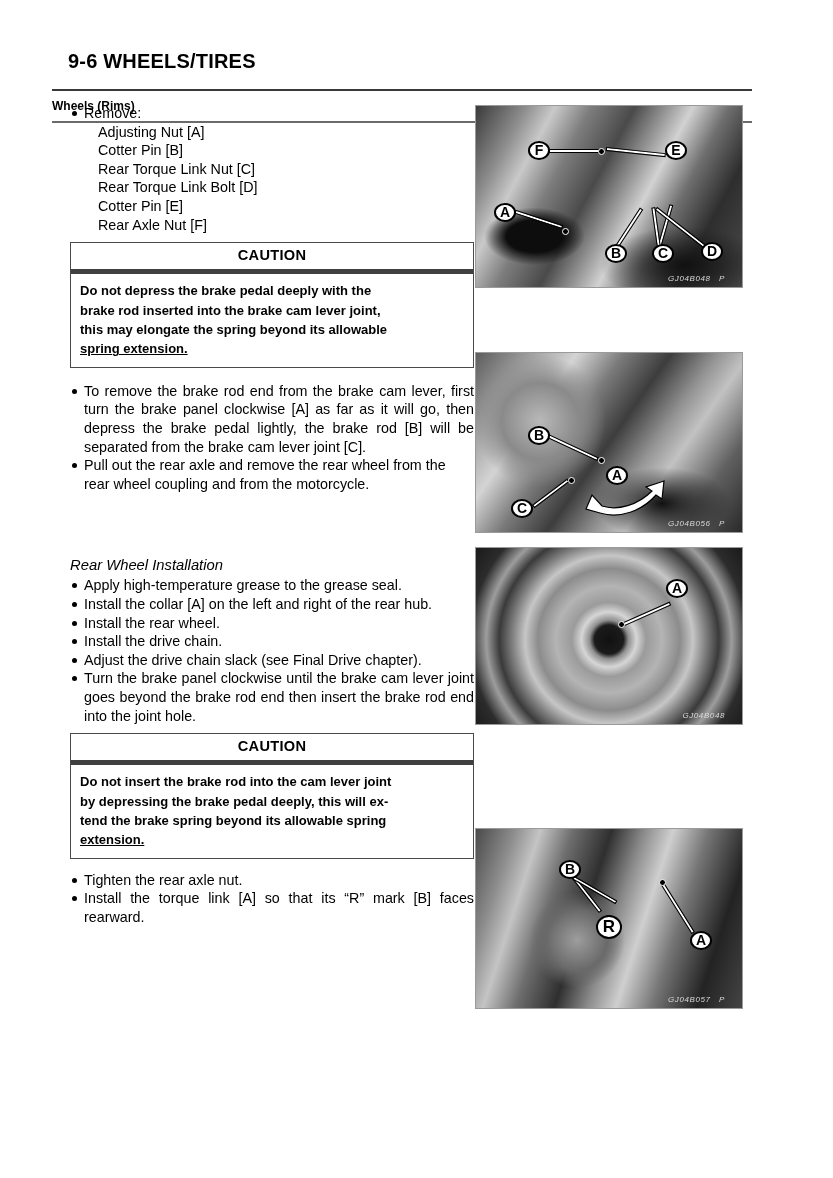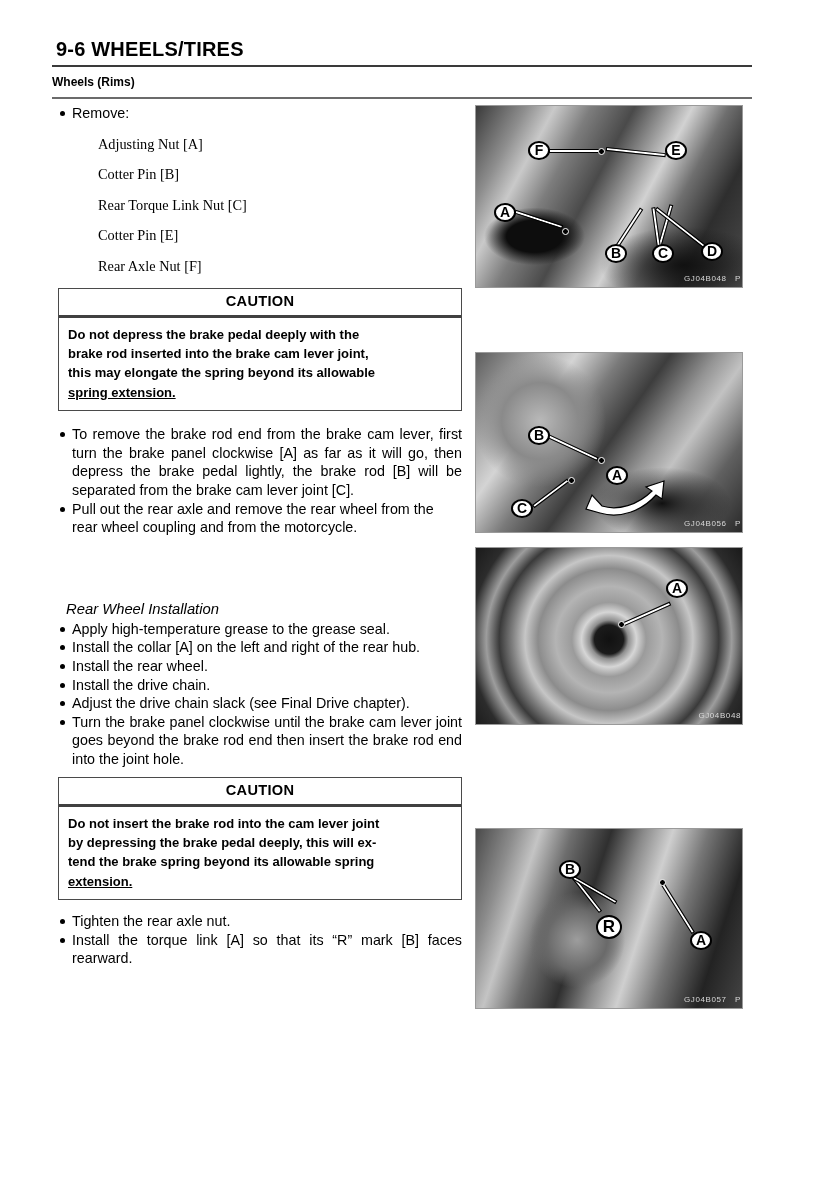--- a/index.html
+++ b/index.html
@@ -24,21 +24,21 @@
     position: absolute;
     left: 52px;
     top: 33px;
     width: 700px;
   }
   .page-title {
     font-size: 20px;
     font-weight: bold;
     letter-spacing: 0.2px;
     line-height: 24px;
-    margin: 4px;
+    margin: 16px;
     white-space: pre;
   }
   .rule-thick {
     width: 700px;
     height: 2px;
     background: #3a3a3a;
     margin-top: 3px;
   }
   .rule-thin {
     width: 700px;
@@ -49,21 +49,21 @@
     font-size: 12px;
     font-weight: bold;
     line-height: 22px;
     margin: 4px 0 4px 0;
     white-space: pre;
   }
 
   
   .text-col {
     position: absolute;
-    left: 58px;
+    left: 70px;
     top: 104px;
     width: 404px;
     font-size: 14.3px;
     line-height: 18.6px;
   }
 
   .bullet-line {
     position: relative;
     padding-left: 14px;
     margin: 0;
@@ -77,30 +77,29 @@
     height: 5px;
     border-radius: 50%;
     background: #000;
   }
   .bullet-just {
     text-align: justify;
     text-justify: inter-word;
   }
   .sub-item {
     padding-left: 28px;
-    margin: 12px;
-    white-space: pre;
-    font-family: Liberation Serif, serif;
+    margin: 0;
+    white-space: pre;
   }
 
   .sec-head-italic {
     font-style: italic;
     font-size: 14.8px;
     line-height: 20px;
-    margin: 0 0 1px 8px;
+    margin: 0 0 1px 0;
   }
   .torque-line {
     font-weight: bold;
     font-size: 13.6px;
     line-height: 20px;
     padding-left: 14px;
     margin: 2px 0 2px 0;
     white-space: pre;
   }
 
@@ -110,21 +109,21 @@
     margin: 8px 0 0 0;
     background: #fff;
     box-sizing: border-box;
   }
   .caution-head {
     text-align: center;
     font-weight: bold;
     font-size: 14.6px;
     line-height: 19px;
     padding: 3px 0 4px 0;
-    border-bottom: 3px solid #404040;
+    border-bottom: 5px solid #404040;
     letter-spacing: 0.3px;
   }
   .caution-body {
     font-weight: bold;
     font-size: 13px;
     line-height: 19.4px;
     padding: 7px 9px 8px 9px;
     text-align: justify;
     text-justify: inter-word;
   }
@@ -137,27 +136,28 @@
     box-sizing: border-box;
     overflow: hidden;
     background: #2b2b2b;
   }
   .fig-photo {
     position: absolute;
     inset: 0;
   }
   .fig-code {
     position: absolute;
-    right: 1px;
+    right: 17px;
     bottom: 4px;
     color: #d8d8d8;
     font-size: 8px;
     letter-spacing: 0.6px;
     font-family: "Liberation Sans", sans-serif;
     white-space: pre;
+    font-style: italic;
   }
   .callout {
     position: absolute;
     width: 22px;
     height: 19px;
     border-radius: 50%;
     background: #ffffff;
     border: 2px solid #000000;
     color: #000000;
     font-size: 14px;
@@ -228,20 +228,21 @@
     <div class="section-title">Wheels (Rims)</div>
     <div class="rule-thin"></div>
   </div>
 
   <div class="text-col">
 
     <div class="bullet-line">Remove:</div>
     <div class="sub-item">Adjusting Nut [A]</div>
     <div class="sub-item">Cotter Pin [B]</div>
     <div class="sub-item">Rear Torque Link Nut [C]</div>
+    <div class="sub-item">Rear Torque Link Bolt [D]</div>
     <div class="sub-item">Cotter Pin [E]</div>
     <div class="sub-item">Rear Axle Nut [F]</div>
 
     <div class="caution">
       <div class="caution-head">CAUTION</div>
       <div class="caution-body">
         <div>Do not depress the brake pedal deeply with the</div>
         <div>brake rod inserted into the brake cam lever joint,</div>
         <div>this may elongate the spring beyond its allowable</div>
         <div>spring extension.</div>

